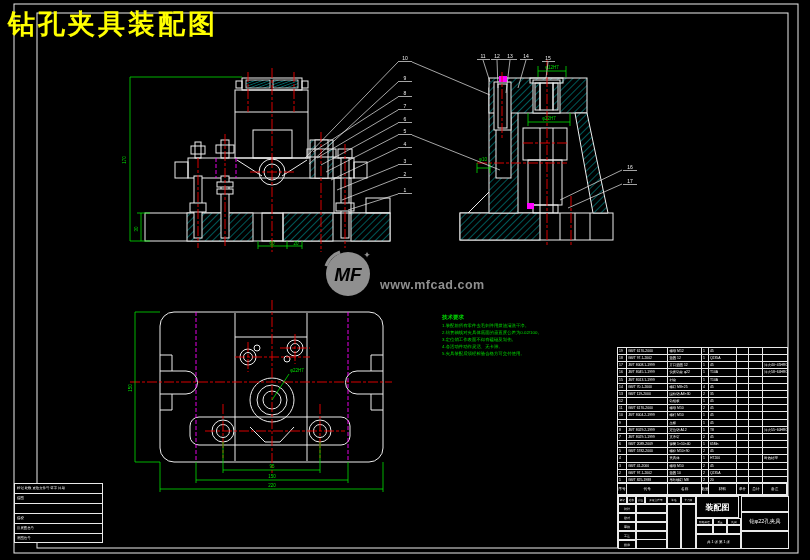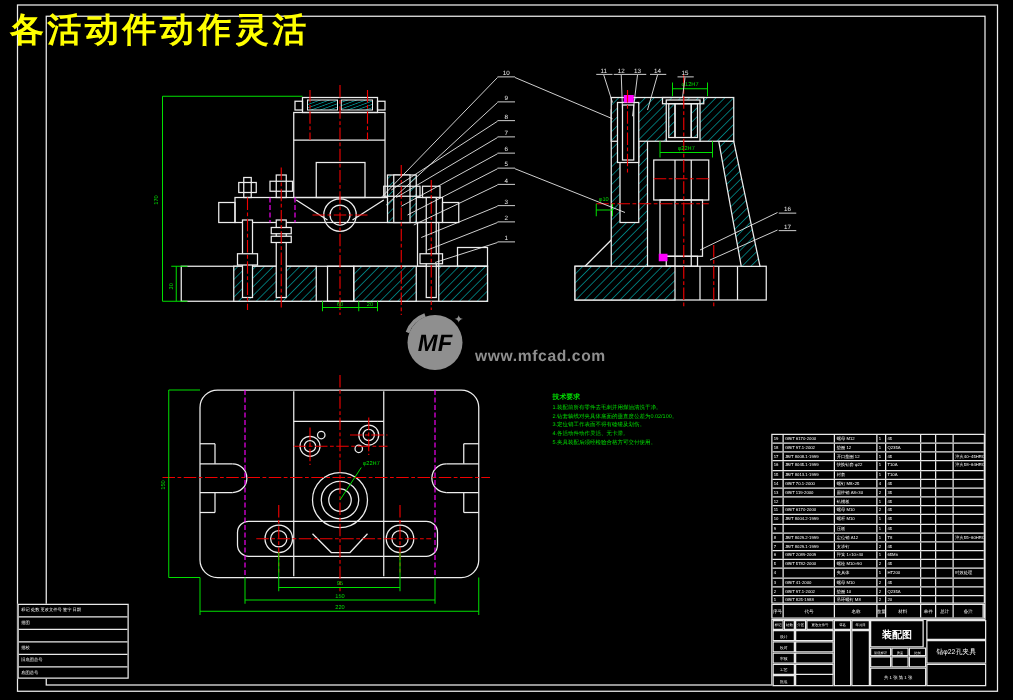--- a/index.html
+++ b/index.html
@@ -42,21 +42,21 @@
   #corner-table{left:14px;top:483px;width:89px;height:60px;}
   .crow{box-sizing:border-box;height:10px;border-bottom:1px solid #e9e9e9;color:#fff;font-size:3.4px;
         line-height:9px;padding-left:2px;overflow:hidden;white-space:nowrap;}
   .crow:last-child{border-bottom:none;}
 </style>
 </head>
 <body>
 
 <div id="stage">
 
-  <div id="title">各活动件动作灵活</div>
+  <div id="title">钻孔夹具装配图</div>
 
   <svg id="cad" width="810" height="560">
     <defs>
       <pattern id="hatch" width="5" height="5" patternUnits="userSpaceOnUse" patternTransform="rotate(45)">
         <rect width="5" height="5" fill="#000"></rect>
         <line x1="0" y1="0" x2="0" y2="5" stroke="#00dcdc" stroke-width="0.8"></line>
       </pattern>
       <pattern id="knurl" width="2.5" height="2.5" patternUnits="userSpaceOnUse" patternTransform="rotate(70)">
         <rect width="2.5" height="2.5" fill="#000"></rect>
         <line x1="0" y1="0" x2="0" y2="2.5" stroke="#00dcdc" stroke-width="0.8"></line>

